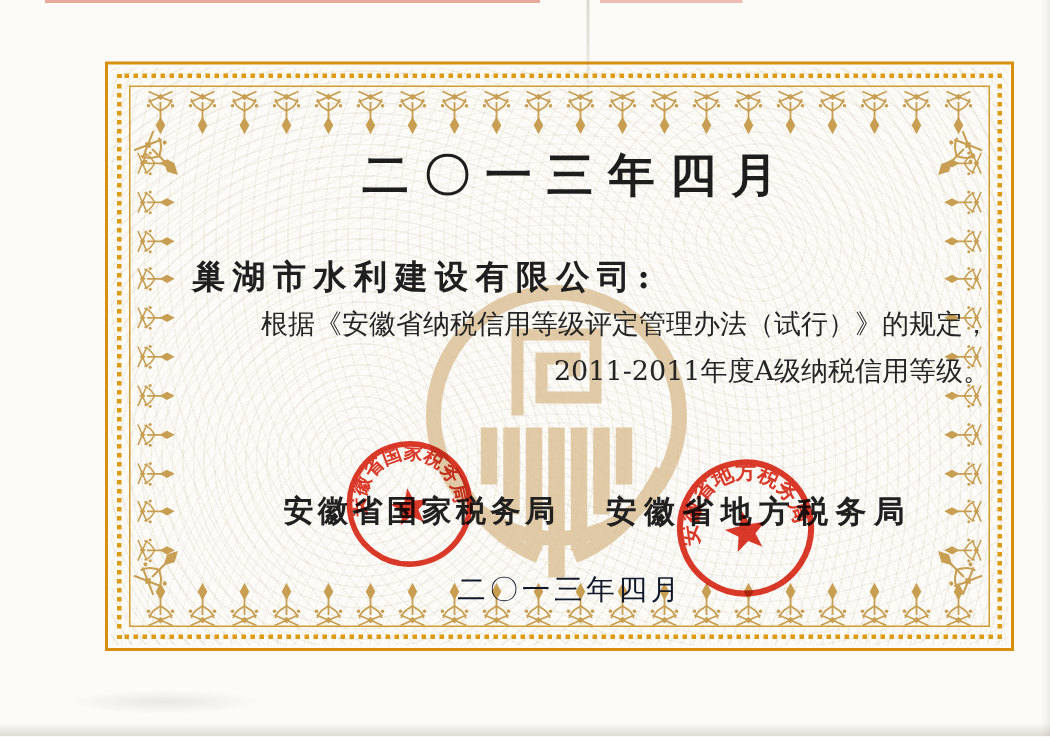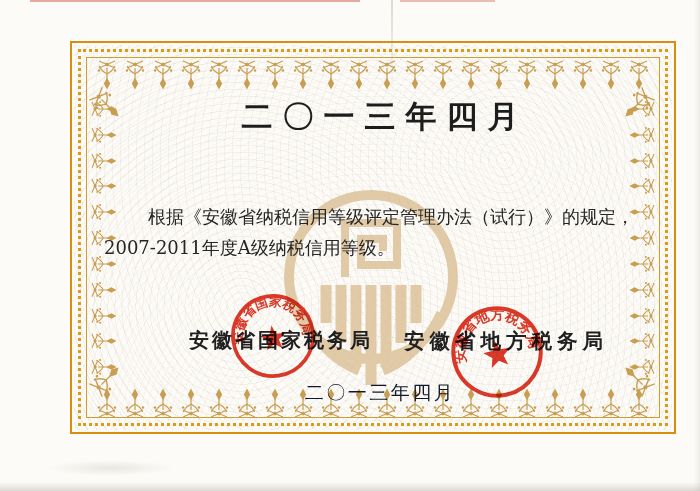--- a/index.html
+++ b/index.html
@@ -38,22 +38,22 @@
 
   
   #watermark{position:absolute;left:261px;top:185px;opacity:.82;}
 
   
   .txt{position:absolute;color:#262626;}
   #title{left:72px;top:96px;width:604px;text-align:center;padding-left:22px;
          font-size:31px;font-weight:bold;letter-spacing:10px;color:#1d1d1d;}
   #addressee{left:128px;top:170px;font-size:22px;font-weight:bold;letter-spacing:5px;
          font-family:"DejaVu Serif",serif;color:#1f1f1f;}
-  #body{left:104px;top:202px;width:540px;font-size:18px;line-height:30.6px;
-         font-family:"DejaVu Serif",serif;color:#252525;}
+  #body{left:120px;top:202px;width:540px;font-size:18px;line-height:30.6px;
+         font-family:"DejaVu Serif",serif;color:#252525;text-align:right;}
   #body .bline{white-space:nowrap;}
   #body .bline.indent{padding-left:44px;}
   .sig{font-size:20px;font-weight:600;letter-spacing:3px;font-family:"DejaVu Serif",serif;color:#202020;}
   #sig-left{left:189px;top:327px;}
   #sig-right{left:404px;top:327px;font-size:20.5px;letter-spacing:5px;}
   #issue-date{left:72px;top:380px;width:604px;text-align:center;padding-left:12px;
          font-size:19px;letter-spacing:2.5px;font-family:"DejaVu Serif",serif;color:#0f172a;}
 
   
   .seal{position:absolute;mix-blend-mode:multiply;opacity:.95;}
@@ -1029,24 +1029,25 @@
     <g fill="#c79e52">
       <rect x="9.4" y="3" width="3.2" height="3.2" transform="rotate(45 11 4.6)"></rect>
       <circle cx="3" cy="10.5" r="1.2"></circle>
       <circle cx="19" cy="10.5" r="1.2"></circle>
       <path d="M11 29.5 L7.8 23.5 L11 17.8 L14.2 23.5 Z"></path>
     </g>
   </svg></span>
 
   <div id="title" class="txt">二〇一三年四月</div>
 
+  <div id="addressee" class="txt">巢湖市水利建设有限公司:</div>
 
   <div id="body" class="txt">
     <div class="bline indent">根据《安徽省纳税信用等级评定管理办法（试行）》的规定，</div>
-    <div class="bline">2007-2011年度A级纳税信用等级。</div>
+    <div class="bline">2011-2011年度A级纳税信用等级。</div>
   </div>
 
   <div id="sig-left" class="txt sig">安徽省国家税务局</div>
   <div id="sig-right" class="txt sig">安徽省地方税务局</div>
 
   <div id="issue-date" class="txt">二〇一三年四月</div>
 
   <svg id="seal-left" class="seal" width="88" height="88" viewBox="0 0 100 100">
     <g transform="rotate(-8 50 50)">
       <circle cx="50" cy="50" r="45.5" fill="none" stroke="#dd2f1e" stroke-width="4.2"></circle>

